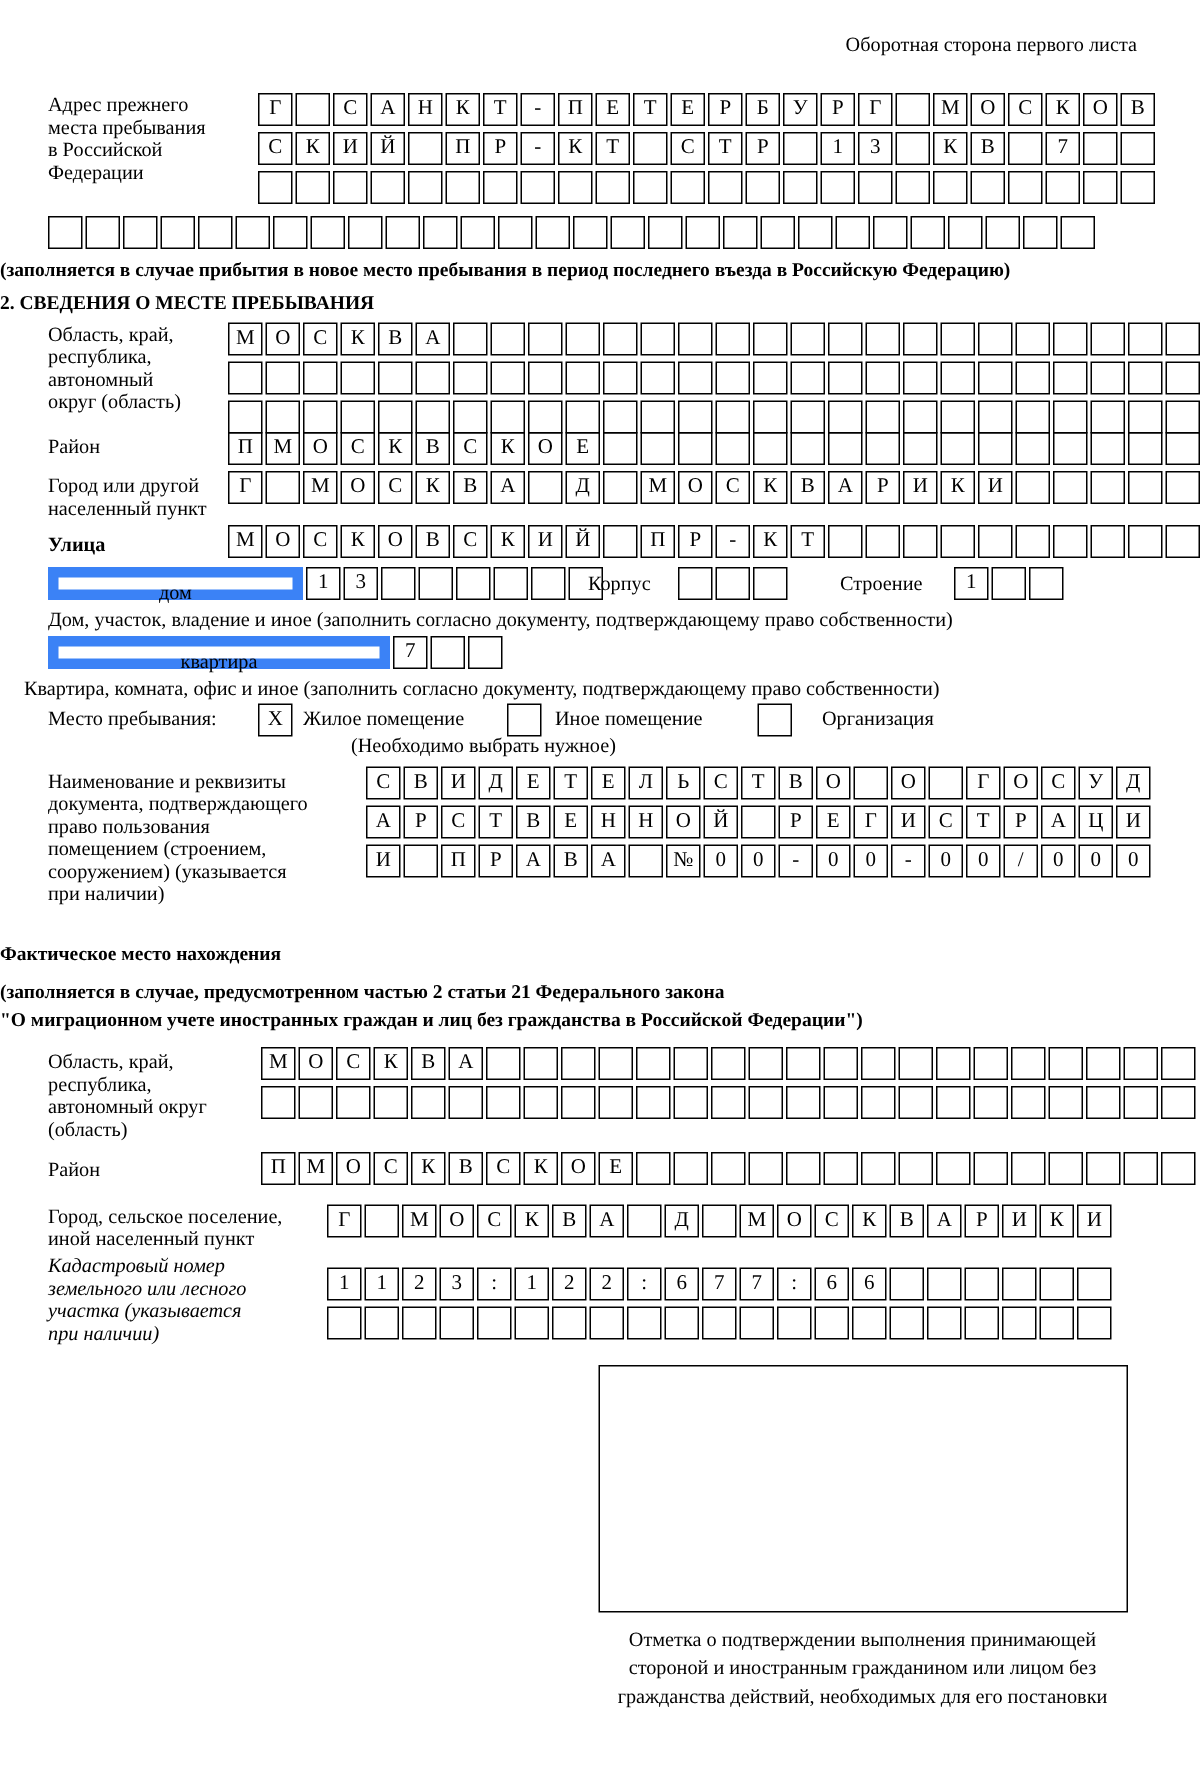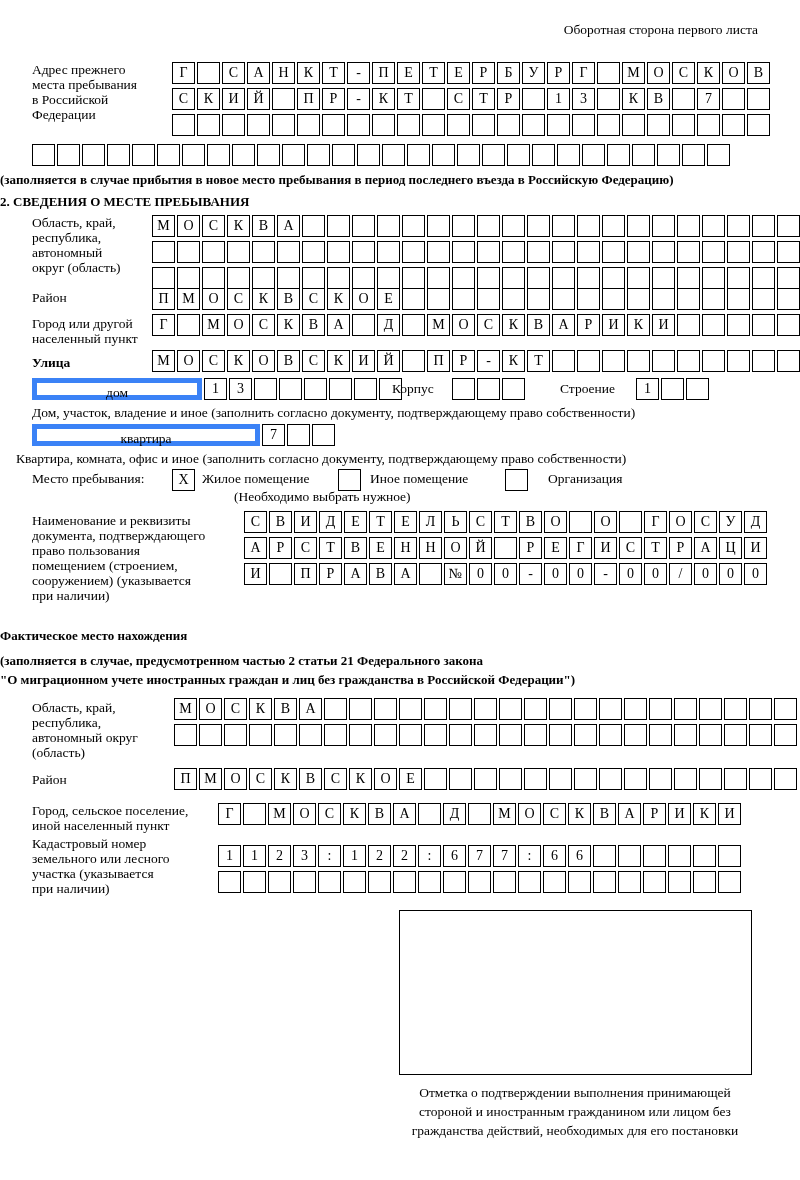--- a/index.html
+++ b/index.html
@@ -51,21 +51,21 @@
     border: 1px solid #000;
     margin-right: 2px;
     box-sizing: border-box;
     font-size: 14px;
     line-height: 20px;
     text-align: center;
     font-family: "Liberation Serif", serif;
   }
   .longbox {
     position: absolute;
-    border: 5px solid #3b82f6;
+    border: 7px solid #3b82f6;
     box-sizing: border-box;
     height: 22px;
     font-size: 13.5px;
     line-height: 20px;
     text-align: center;
   }
   .chk {
     position: absolute;
     width: 23px;
     height: 22px;
@@ -635,21 +635,21 @@
     <div class="cell">С</div>
     <div class="cell">К</div>
     <div class="cell">В</div>
     <div class="cell">А</div>
     <div class="cell">Р</div>
     <div class="cell">И</div>
     <div class="cell">К</div>
     <div class="cell">И</div>
   </div>
 
-  <div class="lbl" style="left:32px; top:836px;">Кадастровый номер
+  <div class="lbl" style="left:32px; top:836px;font-style:italic;">Кадастровый номер
 земельного или лесного
 участка (указывается
 при наличии)</div>
   <div class="boxrow" style="left:218px; top:845px;">
     <div class="cell">1</div>
     <div class="cell">1</div>
     <div class="cell">2</div>
     <div class="cell">3</div>
     <div class="cell">:</div>
     <div class="cell">1</div>

